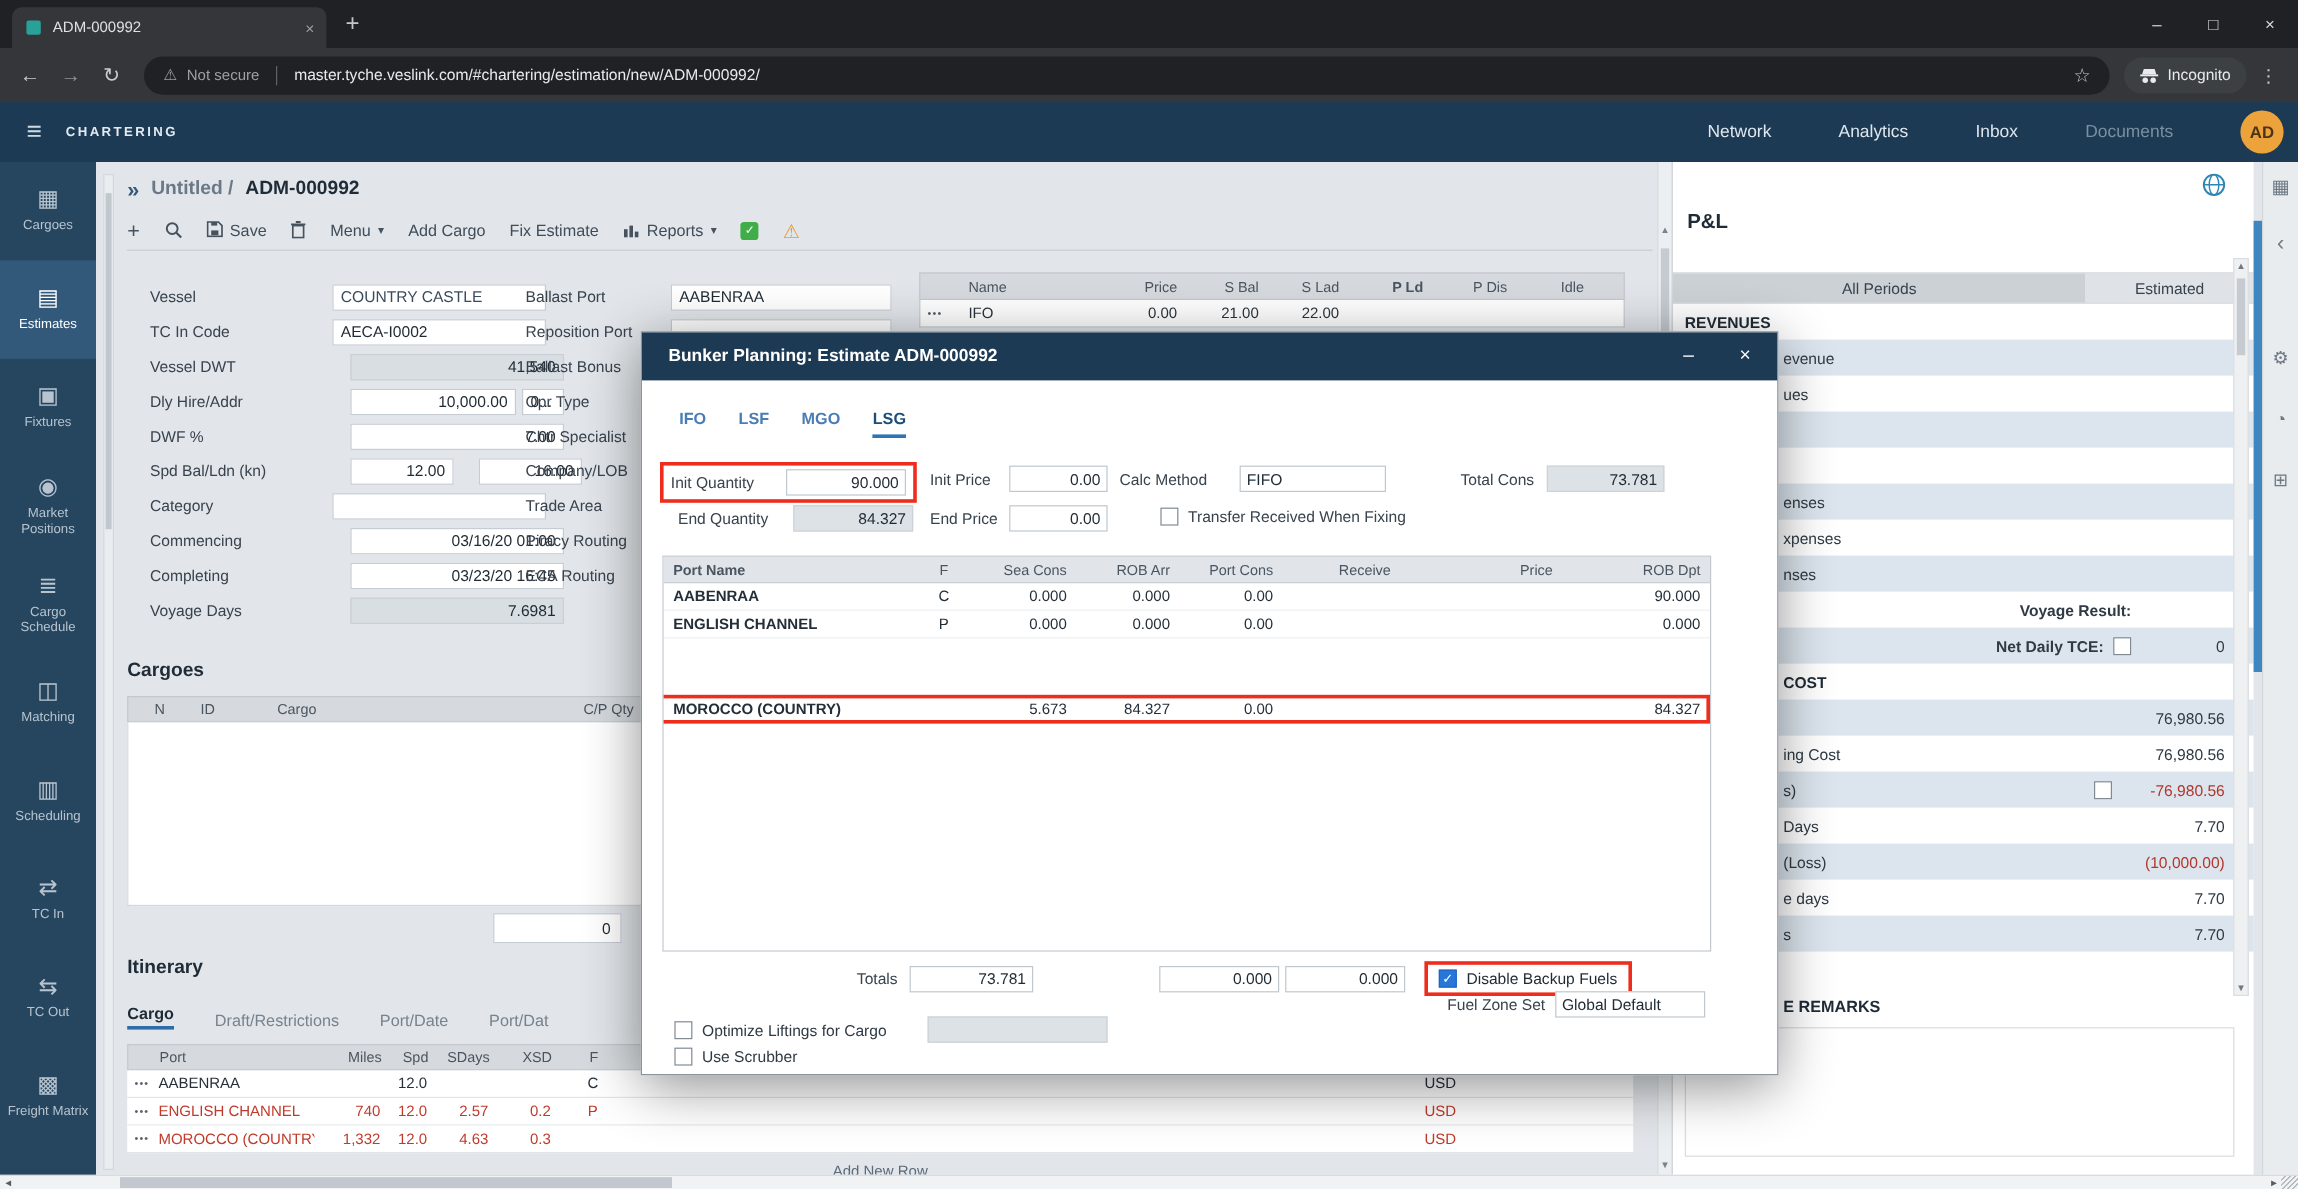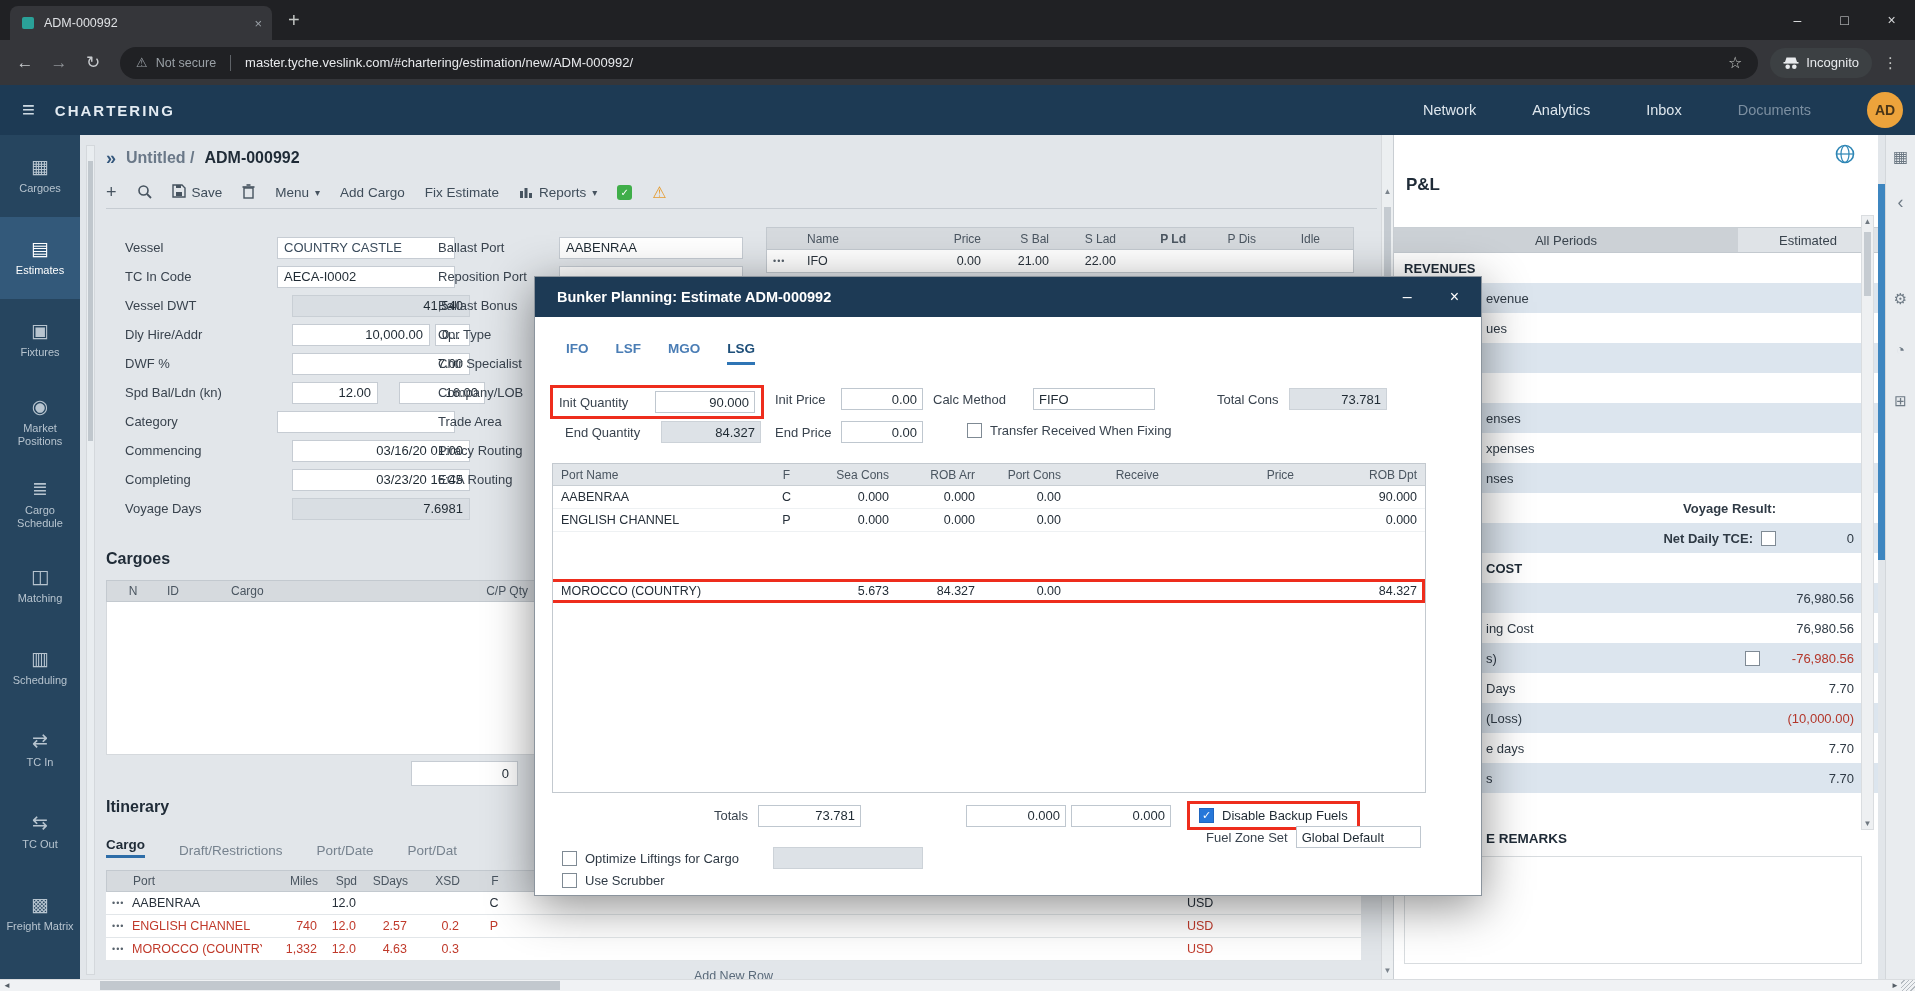--- a/index.html
+++ b/index.html
@@ -21,21 +21,21 @@
 .omni .nsec{color:#9aa0a6;font-size:12.5px;}
 .omni .osep{width:1px;height:16px;background:#5f6368;margin:0 6px;}
 .omni .url{font-size:13px;color:#e8eaed;}
 .omni .star{margin-left:auto;color:#c4c7c5;font-size:16px;}
 .incog{display:flex;align-items:center;gap:7px;background:#3c4043;border-radius:15px;height:30px;padding:0 13px;color:#e8eaed;font-size:13px;}
 .kebab{color:#c4c7c5;font-size:15px;padding:0 7px;}
 
 
 .appnav{position:absolute;top:85px;left:0;right:0;height:50px;background:#1d3a54;display:flex;align-items:center;color:#dfe7ee;overflow:hidden;}
 .ham{font-size:22px;color:#cdd9e2;margin-left:22px;line-height:1;}
-.brand{font-size:15px;font-weight:bold;letter-spacing:2px;margin-left:20px;color:#e3ebf2;}
+.brand{font-size:11px;font-weight:bold;letter-spacing:2px;margin-left:20px;color:#e3ebf2;}
 .navitems{margin-left:auto;display:flex;align-items:center;gap:56px;font-size:14.5px;margin-right:26px;}
 .navitems .muted{color:#7c8fa1;}
 .avatar{width:36px;height:36px;border-radius:50%;background:#eda33b;color:#4a3517;font-weight:bold;font-size:14px;display:flex;align-items:center;justify-content:center;margin-right:-14px;flex:none;}
 
 
 .sidebar{position:absolute;left:0;top:135px;width:80px;bottom:0;background:#26455f;z-index:3;}
 .sitem{height:82px;display:flex;flex-direction:column;align-items:center;justify-content:center;gap:6px;color:#b7c4cf;font-size:11px;text-align:center;padding:0 4px;line-height:1.15;}
 .sitem .sic{font-size:19px;line-height:1;}
 .sitem.active{background:#33597a;color:#fff;}
 
@@ -154,21 +154,21 @@
 .g-initq{left:15px;top:8px;padding:3px 6px;}
 .g-endq{left:30px;top:44px;}
 .g-initp{left:240px;top:11px;}
 .g-endp{left:240px;top:44px;}
 .g-calc{left:398px;top:11px;}
 .g-totc{left:682px;top:11px;}
 .g-transfer{left:432px;top:46px;gap:8px;}
 .bgrid{position:absolute;left:17px;top:186px;width:874px;height:330px;border:1px solid #c3c9cf;overflow:hidden;}
 .bg-h{display:flex;height:22px;background:#e1e5e9;border-bottom:1px solid #c9cfd4;color:#4a5560;font-size:12px;align-items:center;}
 .bg-r{display:flex;height:23px;align-items:center;font-size:12.5px;color:#242e38;border-bottom:1px solid #eef1f3;}
-.b0{width:215px;padding-left:8px;}.b1{width:37px;text-align:center;}.b2{width:92px;text-align:right;padding-right:8px;}.b3{width:86px;text-align:right;padding-right:8px;}.b4{width:86px;text-align:right;padding-right:8px;}.b5{width:98px;text-align:right;padding-right:8px;}.b6{width:135px;text-align:right;padding-right:8px;}.b7{width:123px;text-align:right;padding-right:8px;}
+.b0{width:215px;padding-left:8px;font-weight:bold;}.b1{width:37px;text-align:center;}.b2{width:92px;text-align:right;padding-right:8px;}.b3{width:86px;text-align:right;padding-right:8px;}.b4{width:86px;text-align:right;padding-right:8px;}.b5{width:98px;text-align:right;padding-right:8px;}.b6{width:135px;text-align:right;padding-right:8px;}.b7{width:123px;text-align:right;padding-right:8px;}
 .bg-r.hl{position:relative;margin-top:48px;}
 .bg-r.hl::after{content:"";position:absolute;left:-14px;right:0;top:-1px;bottom:-1px;border:3px solid #ee2d1d;pointer-events:none;}
 .mtotals{position:absolute;left:17px;top:524px;display:flex;align-items:center;font-size:13px;color:#39434e;}
 .tot-lab{width:206px;text-align:right;padding-right:10px;}
 .tsp{width:105px;}.tsp2{width:5px;}
 .g-disable{display:flex;align-items:center;gap:8px;padding:4px 9px;margin-left:16px;color:#1f2a33;}
 .g-fuelzone{position:absolute;left:671px;top:549px;display:flex;align-items:center;gap:8px;font-size:13px;color:#39434e;}
 .g-opt{position:absolute;left:27px;top:570px;display:flex;align-items:center;gap:8px;font-size:13px;color:#2f3a45;}
 .g-opt .mfld{margin-left:26px;}
 .g-scrub{position:absolute;left:27px;top:596px;display:flex;align-items:center;gap:8px;font-size:13px;color:#2f3a45;}

